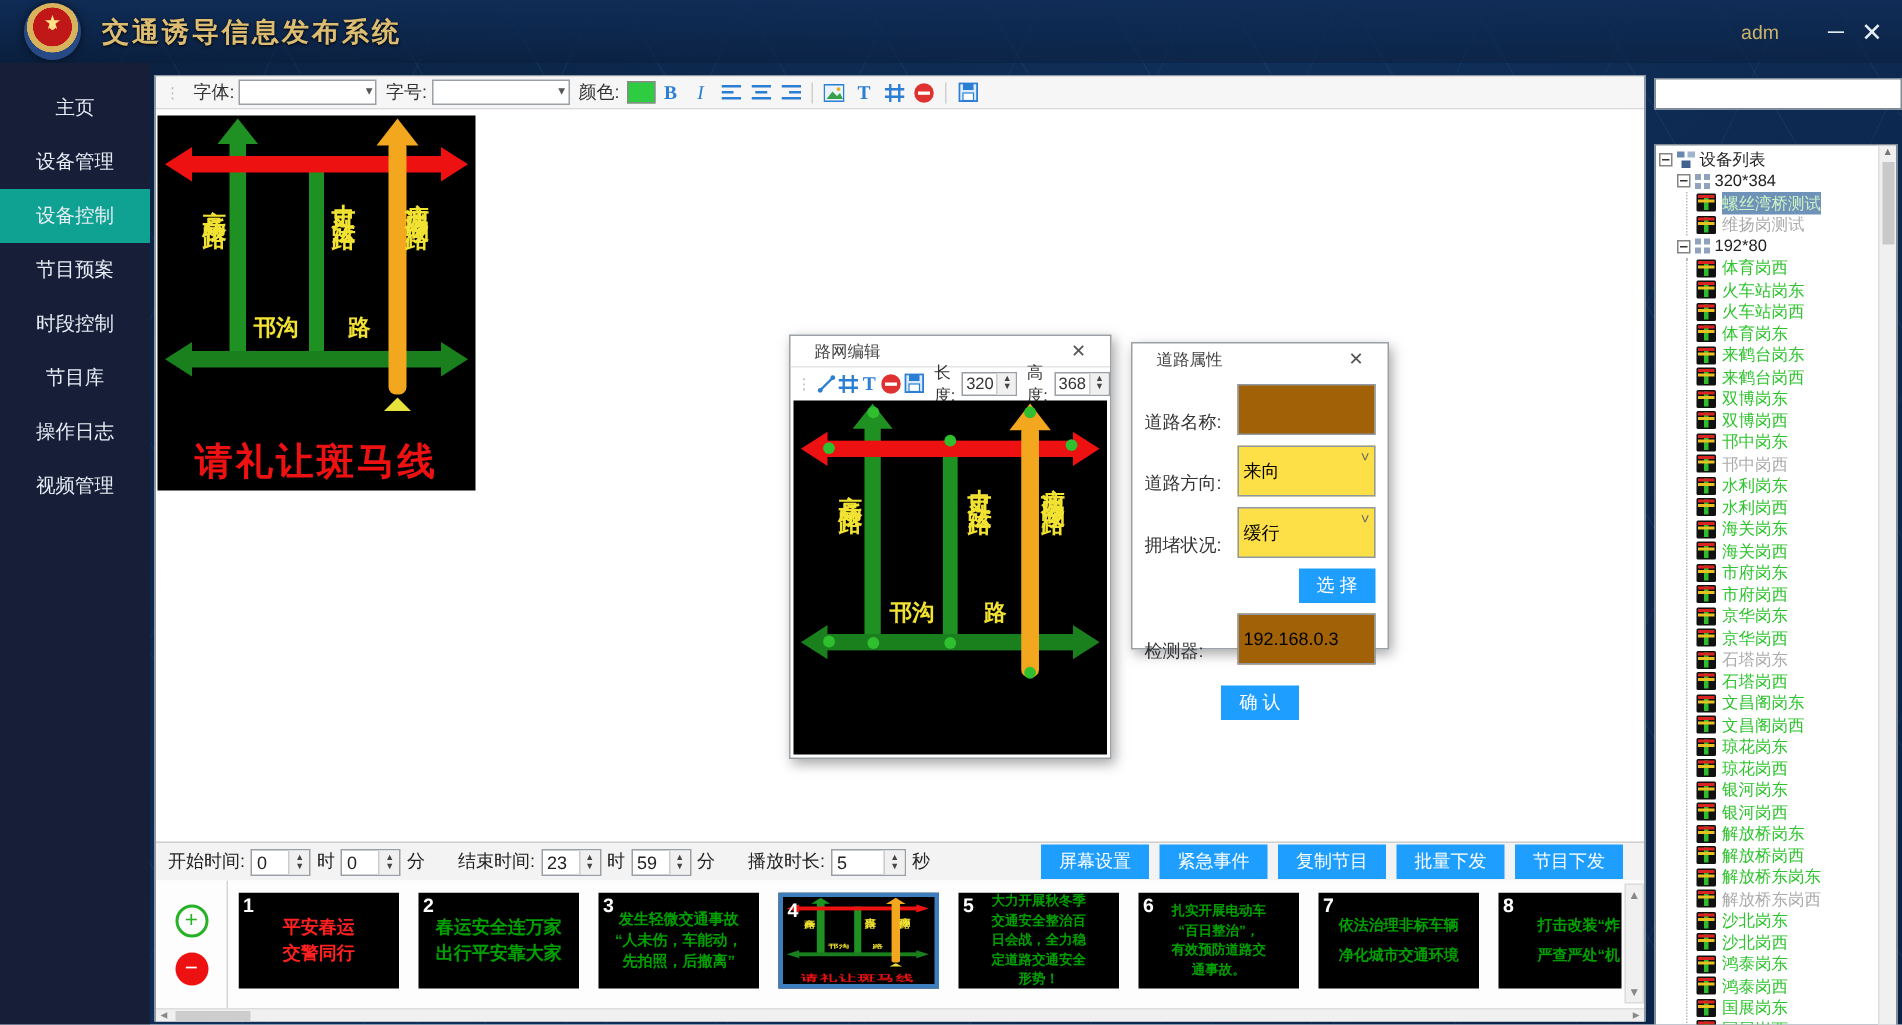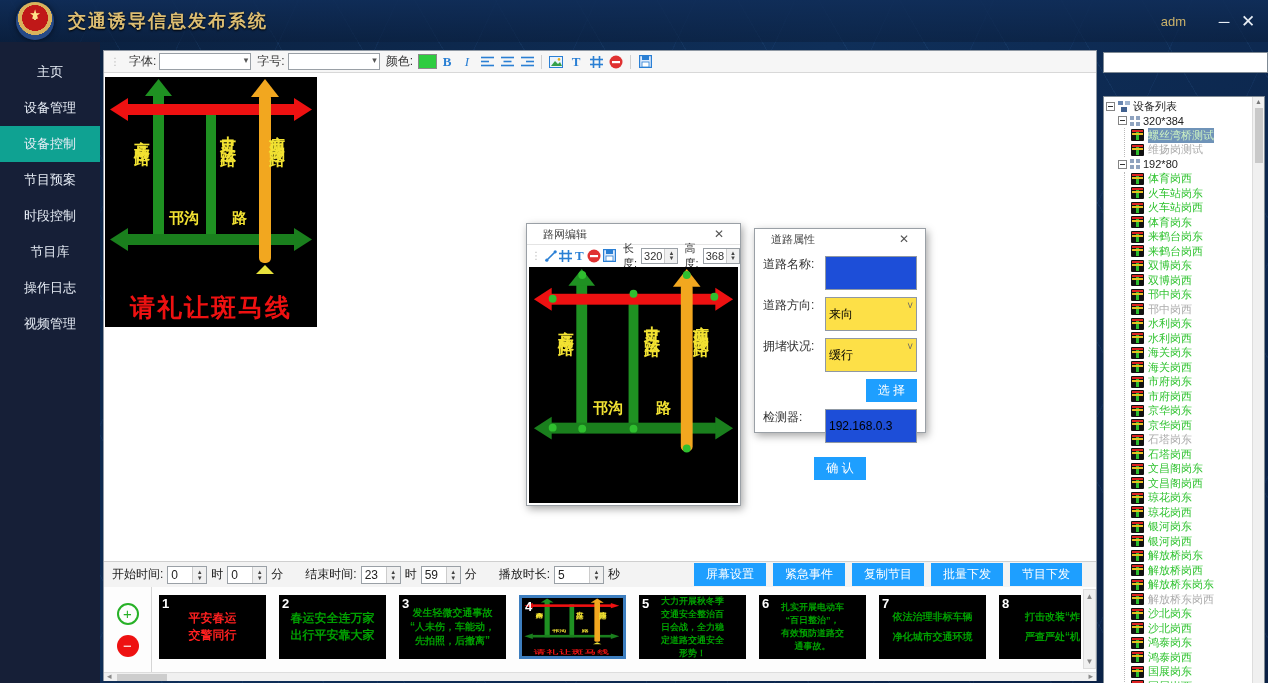--- a/index.html
+++ b/index.html
@@ -77,23 +77,23 @@
   .dlg-editor .etb { height:22px; display:flex; align-items:center; font-size:11px;
     color:#333; border-top:1px solid #e4e4e4; padding-left:2px; }
   .spin { display:inline-flex; height:16px; border:1px solid #9aa0a6; background:#fff; }
   .spin .val { min-width:22px; padding:0 2px; font-size:11px; display:flex; align-items:center; }
   .spin .arrows { width:13px; border-left:1px solid #ccc; background:#f0f0f0;
     display:flex; flex-direction:column; align-items:center; justify-content:center;
     font-size:6px; line-height:5px; color:#444; }
   .editor-canvas { position:absolute; left:2px; top:43px; width:209px; height:236px; }
 
   .dlg-props { left:650px; top:155px; width:172px; height:205px; font-size:12px; }
-  .prow { display:flex; align-items:flex-start; margin:7px 8px 0 8px; }
+  .prow { display:flex; align-items:flex-end; margin:7px 8px 0 8px; }
   .prow .plabel { width:62px; color:#333; }
-  .ptext { flex:1; height:20px; border:1px solid #8f98a3; background:#1d4ed8;
+  .ptext { flex:1; height:20px; border:1px solid #8f98a3; background:#a16207;
     font-size:12px; padding:16px 3px; display:flex; align-items:center; }
   .psel { flex:1; height:20px; border:1px solid #8f98a3; background:#fde047;
     position:relative; padding:16px 3px; display:flex; align-items:center; }
   .psel::after { content:"˅"; position:absolute; right:3px; top:2px; color:#666; font-size:10px; }
   .btn { background:#1e9fff; color:#fff; border:none; font-size:12px;
     padding:3px 12px; cursor:pointer; font-family:"Liberation Sans",sans-serif; }
   .prow.select-row { justify-content:flex-end; }
   .prow.confirm-row { justify-content:center; margin-top:14px; }
 
   

